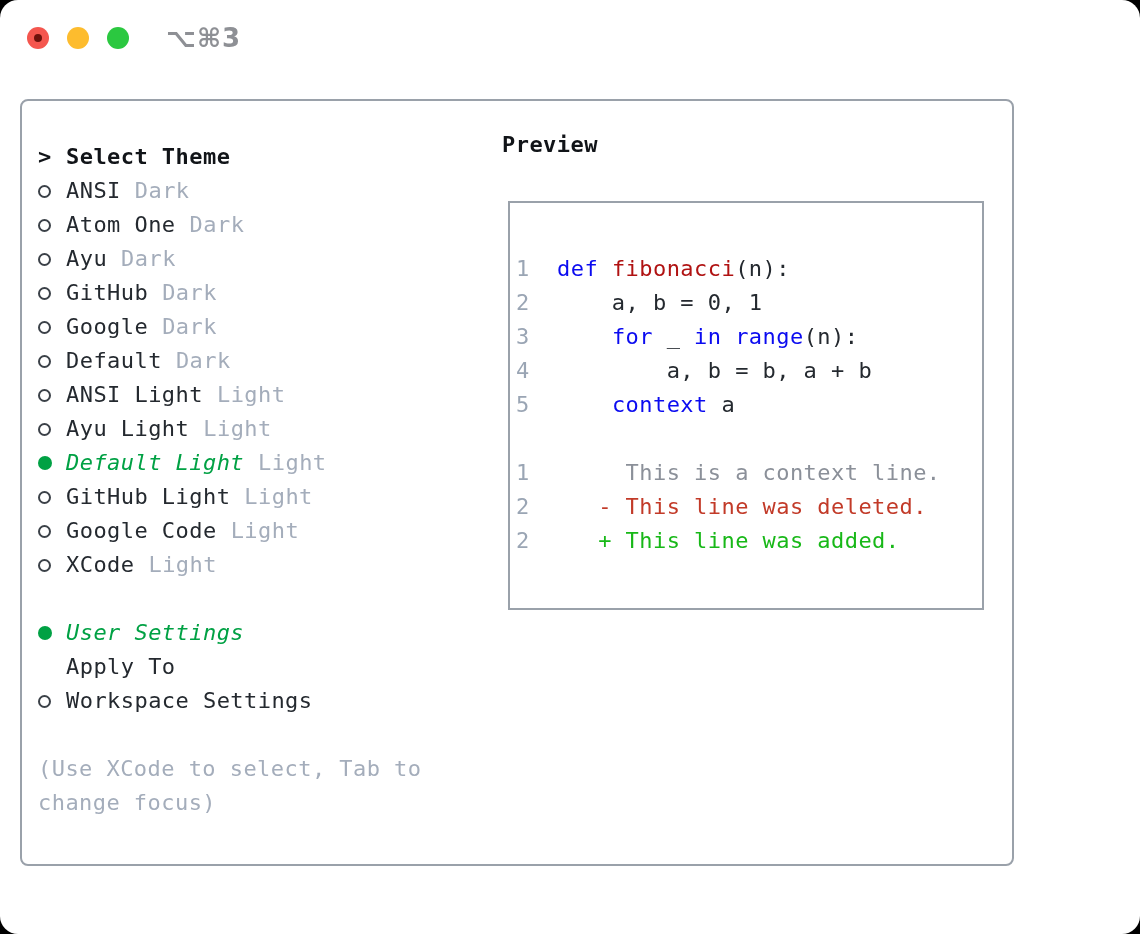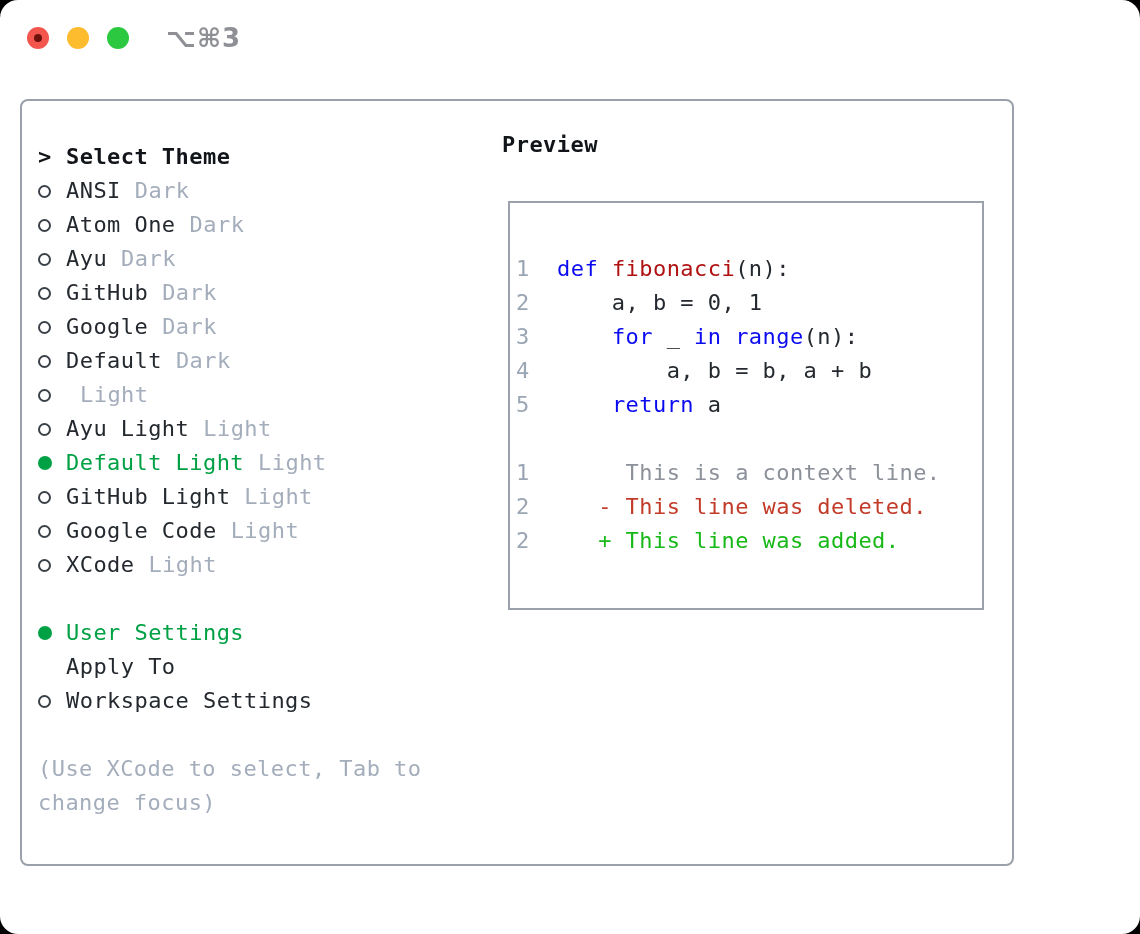--- a/index.html
+++ b/index.html
@@ -30,21 +30,21 @@
   }
   .left-col{position:absolute;left:38px;top:140px;width:450px;}
   .row{height:34px;display:flex;align-items:center;white-space:pre;
        font-size:22px;line-height:34px;letter-spacing:.45px;color:#24292f;}
   .row.blank{pointer-events:none;}
   .marker{width:28px;flex:0 0 28px;display:flex;align-items:center;}
   .dot-o{width:13px;height:13px;border:2px solid #3b4148;border-radius:50%;box-sizing:border-box;}
   .dot-f{width:14px;height:14px;border-radius:50%;background:#00a144;}
   .hdr{font-weight:700;color:#111418;}
   .variant{color:#a4adbb;margin-left:14px;}
-  .sel .name{color:#00a144;}
+  .sel .name{color:#00a144;font-style:italic;}
   .muted{color:#a4adbb;}
   .indent2{margin-left:28px;}
   
   .preview-label{position:absolute;left:502px;top:128px;height:34px;display:flex;align-items:center;
     font-size:22px;line-height:34px;letter-spacing:.45px;font-weight:700;color:#111418;}
   .preview-box{
     position:absolute;left:508px;top:201px;width:476px;height:409px;
     border:2px solid #9aa1aa;box-sizing:border-box;background:#fff;
     padding:15px 0 0 6px;overflow:hidden;
   }
@@ -104,20 +104,21 @@
       <span class="name">Google</span>
       <span class="variant">Dark</span>
     </div>
     <div class="row">
       <span class="marker"><span class="dot-o"></span></span>
       <span class="name">Default</span>
       <span class="variant">Dark</span>
     </div>
     <div class="row">
       <span class="marker"><span class="dot-o"></span></span>
+      <span class="name">ANSI Light</span>
       <span class="variant">Light</span>
     </div>
     <div class="row">
       <span class="marker"><span class="dot-o"></span></span>
       <span class="name">Ayu Light</span>
       <span class="variant">Light</span>
     </div>
     <div class="row sel">
       <span class="marker"><span class="dot-f"></span></span>
       <span class="name">Default Light</span>
@@ -169,21 +170,21 @@
     <div class="cline"></div>
 
     <div class="cline"><span class="ln">1</span><span>  </span><span class="kw">def</span><span> </span><span class="fn">fibonacci</span><span>(n):</span></div>
 
     <div class="cline"><span class="ln">2</span><span>      a, b = 0, 1</span></div>
 
     <div class="cline"><span class="ln">3</span><span>      </span><span class="kw">for</span><span> _ </span><span class="kw">in</span><span> </span><span class="kw">range</span><span>(n):</span></div>
 
     <div class="cline"><span class="ln">4</span><span>          a, b = b, a + b</span></div>
 
-    <div class="cline"><span class="ln">5</span><span>      </span><span class="kw">return</span><span> a</span></div>
+    <div class="cline"><span class="ln">5</span><span>      </span><span class="kw">context</span><span> a</span></div>
 
     <div class="cline"></div>
 
     <div class="cline"><span class="ln">1</span><span>       </span><span class="ctx">This is a context line.</span></div>
 
     <div class="cline"><span class="ln">2</span><span>     </span><span class="del">- This line was deleted.</span></div>
 
     <div class="cline"><span class="ln">2</span><span>     </span><span class="add">+ This line was added.</span></div>
   </div>
 

